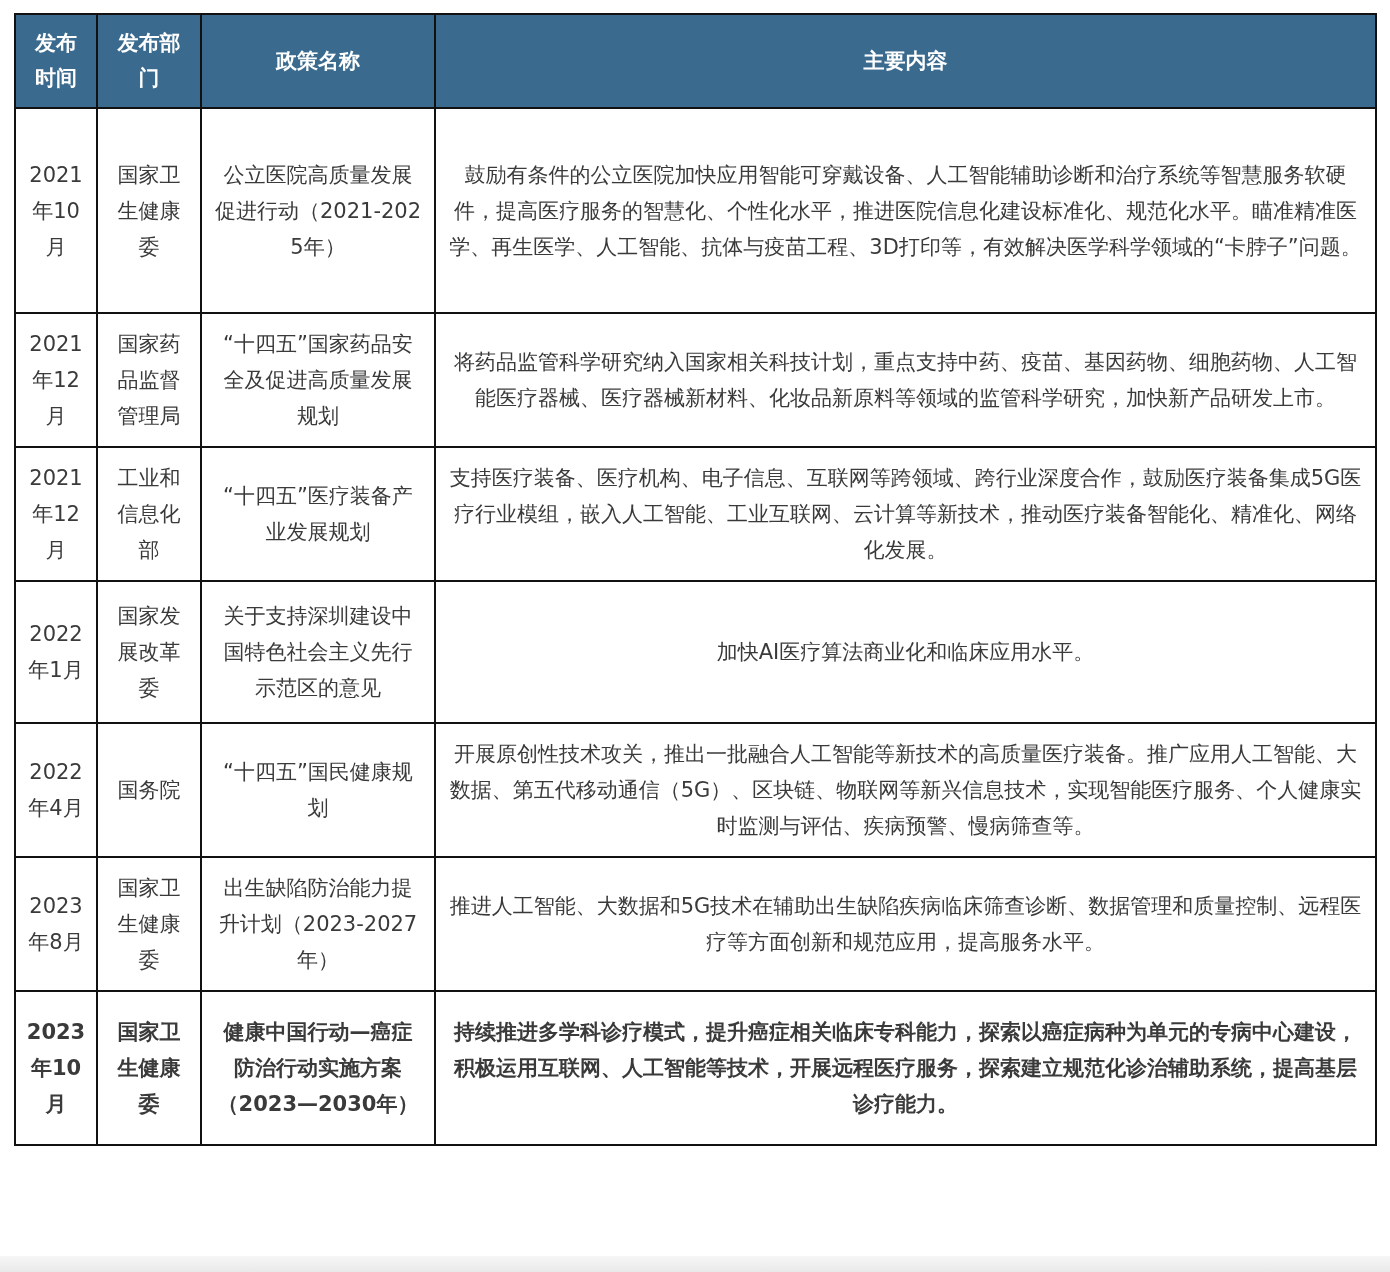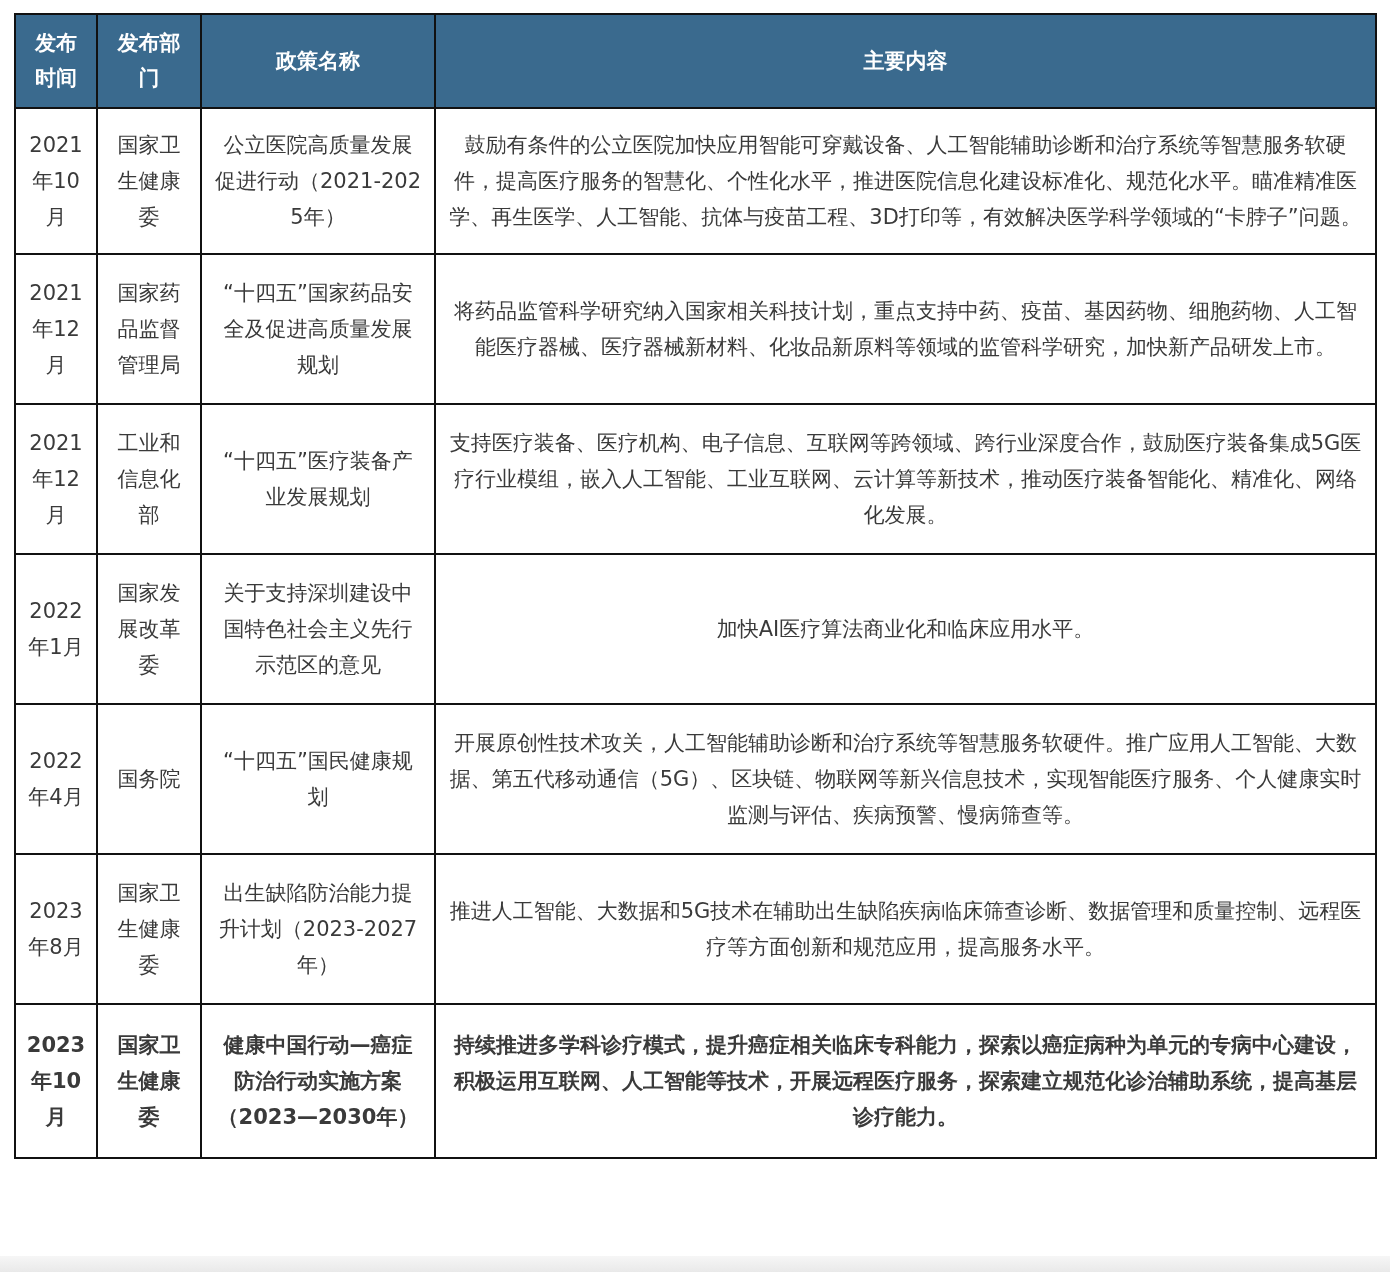--- a/index.html
+++ b/index.html
@@ -6,22 +6,22 @@
   body { width:1390px; height:1272px; position:relative; overflow:hidden;
          font-family:"DejaVu Sans","Liberation Sans",sans-serif; }
   .bottom-fade { position:absolute; left:0; right:0; top:1256px; height:16px;
          background:linear-gradient(#f6f6f6,#e9e9e9); }
   table { position:absolute; left:14px; top:13px; border-collapse:collapse;
           table-layout:fixed; width:1361px; }
   th, td { border:2.5px solid #111; text-align:center; vertical-align:middle; padding:0 6px; }
   th { background:#3a6a8e; color:#ffffff; font-weight:bold; font-size:21px; line-height:35px; height:92px; }
   td { color:#3a3a3a; font-size:21px; line-height:36px; background:#ffffff; }
   td.content { padding:0 12px; }
-  tr.r { height:150px; }
-  tr.r0 { height:146px; }
+  tr.r { height:134px; }
+  tr.r0 { height:205px; }
   tr.r7 { height:154px;font-weight:bold; }
 </style>
 </head>
 <body>
 
 <table>
   <colgroup>
     <col style="width:82px">
       <col style="width:104px">
       <col style="width:234px">
@@ -57,21 +57,21 @@
     <tr class="r">
       <td style="word-break:break-all;padding:12px 10px">2022年1月</td>
       <td style="padding:16px 14px">国家发展改革委</td>
       <td style="padding:0 14px">关于支持深圳建设中国特色社会主义先行示范区的意见</td>
       <td class="content">加快AI医疗算法商业化和临床应用水平。</td>
     </tr>
     <tr class="r">
       <td style="word-break:break-all;padding:0 10px">2022年4月</td>
       <td style="padding:0 14px">国务院</td>
       <td style="padding:0 14px">“十四五”国民健康规划</td>
-      <td class="content">开展原创性技术攻关，人工智能辅助诊断和治疗系统等智慧服务软硬件。推广应用人工智能、大数据、第五代移动通信（5G）、区块链、物联网等新兴信息技术，实现智能医疗服务、个人健康实时监测与评估、疾病预警、慢病筛查等。</td>
+      <td class="content">开展原创性技术攻关，推出一批融合人工智能等新技术的高质量医疗装备。推广应用人工智能、大数据、第五代移动通信（5G）、区块链、物联网等新兴信息技术，实现智能医疗服务、个人健康实时监测与评估、疾病预警、慢病筛查等。</td>
     </tr>
     <tr class="r">
       <td style="word-break:break-all;padding:0 10px">2023年8月</td>
       <td style="padding:0 14px">国家卫生健康委</td>
       <td style="word-break:break-all;padding:0 12px">出生缺陷防治能力提升计划（2023-2027年）</td>
       <td class="content">推进人工智能、大数据和5G技术在辅助出生缺陷疾病临床筛查诊断、数据管理和质量控制、远程医疗等方面创新和规范应用，提高服务水平。</td>
     </tr>
     <tr class="r r7">
       <td style="word-break:break-all;padding:0 10px">2023年10月</td>
       <td style="padding:0 14px">国家卫生健康委</td>

